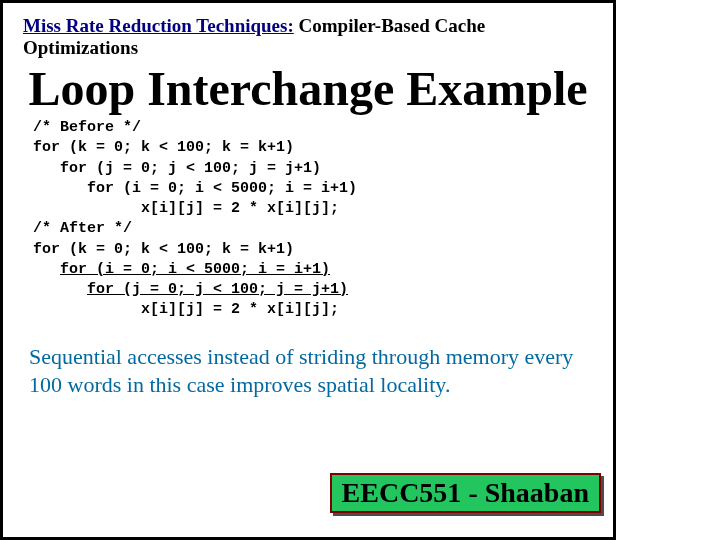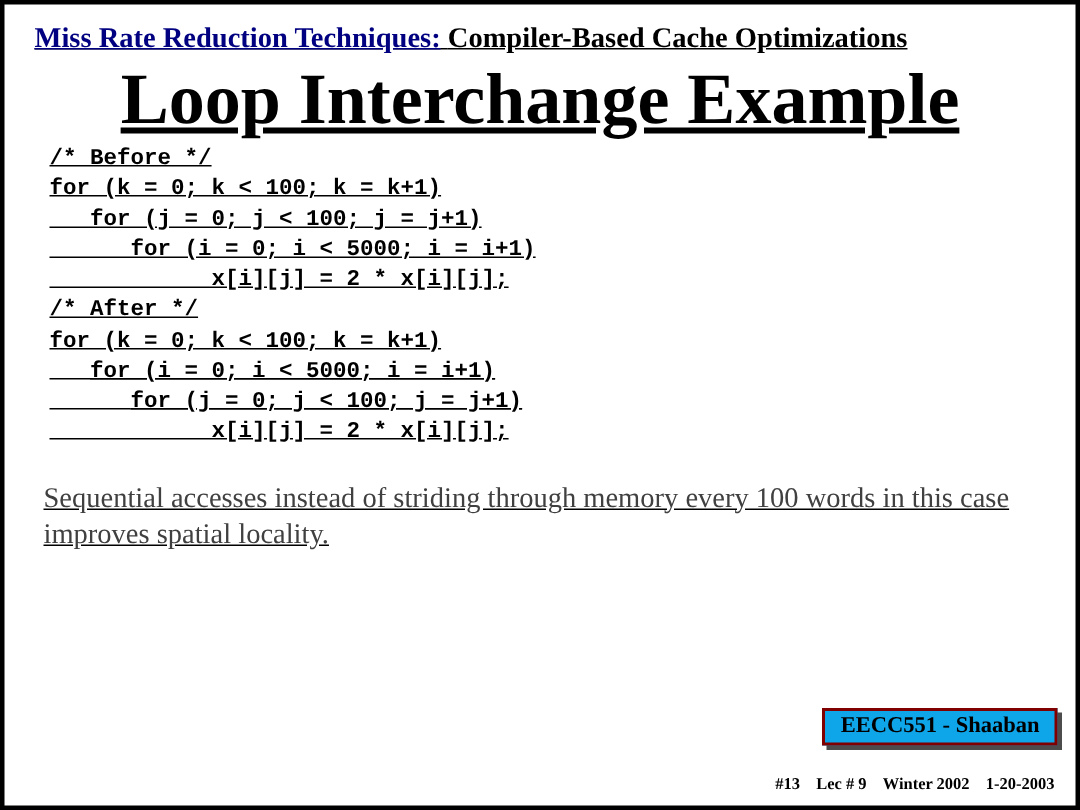--- a/index.html
+++ b/index.html
@@ -1,23 +1,22 @@
 <!DOCTYPE html>
 <html><head>
 <meta charset="utf-8">
 <style>
   * { margin: 0; padding: 0; box-sizing: border-box; }
   html, body { width: 720px; height: 540px; background: #fff; }
   .slide {
-    width: 720px; height: 540px;
+    width: 616px; height: 540px;
     border: 3px solid #000;
     position: relative;
     padding: 12px 20px 0 20px;
     font-family: "Times New Roman", Times, serif;
-    text-decoration: underline;
   }
   .header-line {
     font-size: 19px;
     font-weight: bold;
     color: #000080;
     margin-bottom: 2px;
   }
   .header-under { text-decoration: underline; }
   .header-tail { color: #000; font-weight: bold; }
   .title {
@@ -32,33 +31,33 @@
     font-size: 15px;
     font-weight: bold;
     line-height: 1.35;
     white-space: pre;
     color: #000;
     margin-left: 10px;
   }
   .code .u { text-decoration: underline; }
   .explain {
     font-family: "Times New Roman", Times, serif;
-    font-size: 19px;
-    color: #404040;
+    font-size: 22px;
+    color: #0369a1;
     margin: 22px 6px 0 6px;
     line-height: 1.3;
   }
   .footer-box {
     position: absolute;
     right: 12px;
-    bottom: 40px;
+    bottom: 24px;
     border: 2px solid #800000;
-    background: #0ea5e9;
+    background: #22c55e;
     padding: 2px 10px;
-    font-size: 15px;
+    font-size: 28px;
     font-weight: bold;
     box-shadow: 3px 3px 0 0 rgba(0,0,0,0.7);
   }
   .footer-box .course { }
   .footer-box .dash { }
   .footer-box .author { }
   .tiny-footer {
     position: absolute;
     right: 14px;
     bottom: 8px;
@@ -90,20 +89,14 @@
 <span>   </span><span class="u">for (i = 0; i &lt; 5000; i = i+1)</span>
 <span>      </span><span class="u">for (j = 0; j &lt; 100; j = j+1)</span>
 <span>            x[i][j] = 2 * x[i][j];</span></div>
 
   <div class="explain">Sequential accesses instead of striding through memory every 100 words in this case improves spatial locality.</div>
 
   <div class="footer-box">
     <span class="course">EECC551</span><span class="dash"> - </span><span class="author">Shaaban</span>
   </div>
 
-  <div class="tiny-footer">
-    <span>#13</span>
-    <span>Lec # 9</span>
-    <span>Winter 2002</span>
-    <span>1-20-2003</span>
-  </div>
 
 </div>
 
 </body></html>

